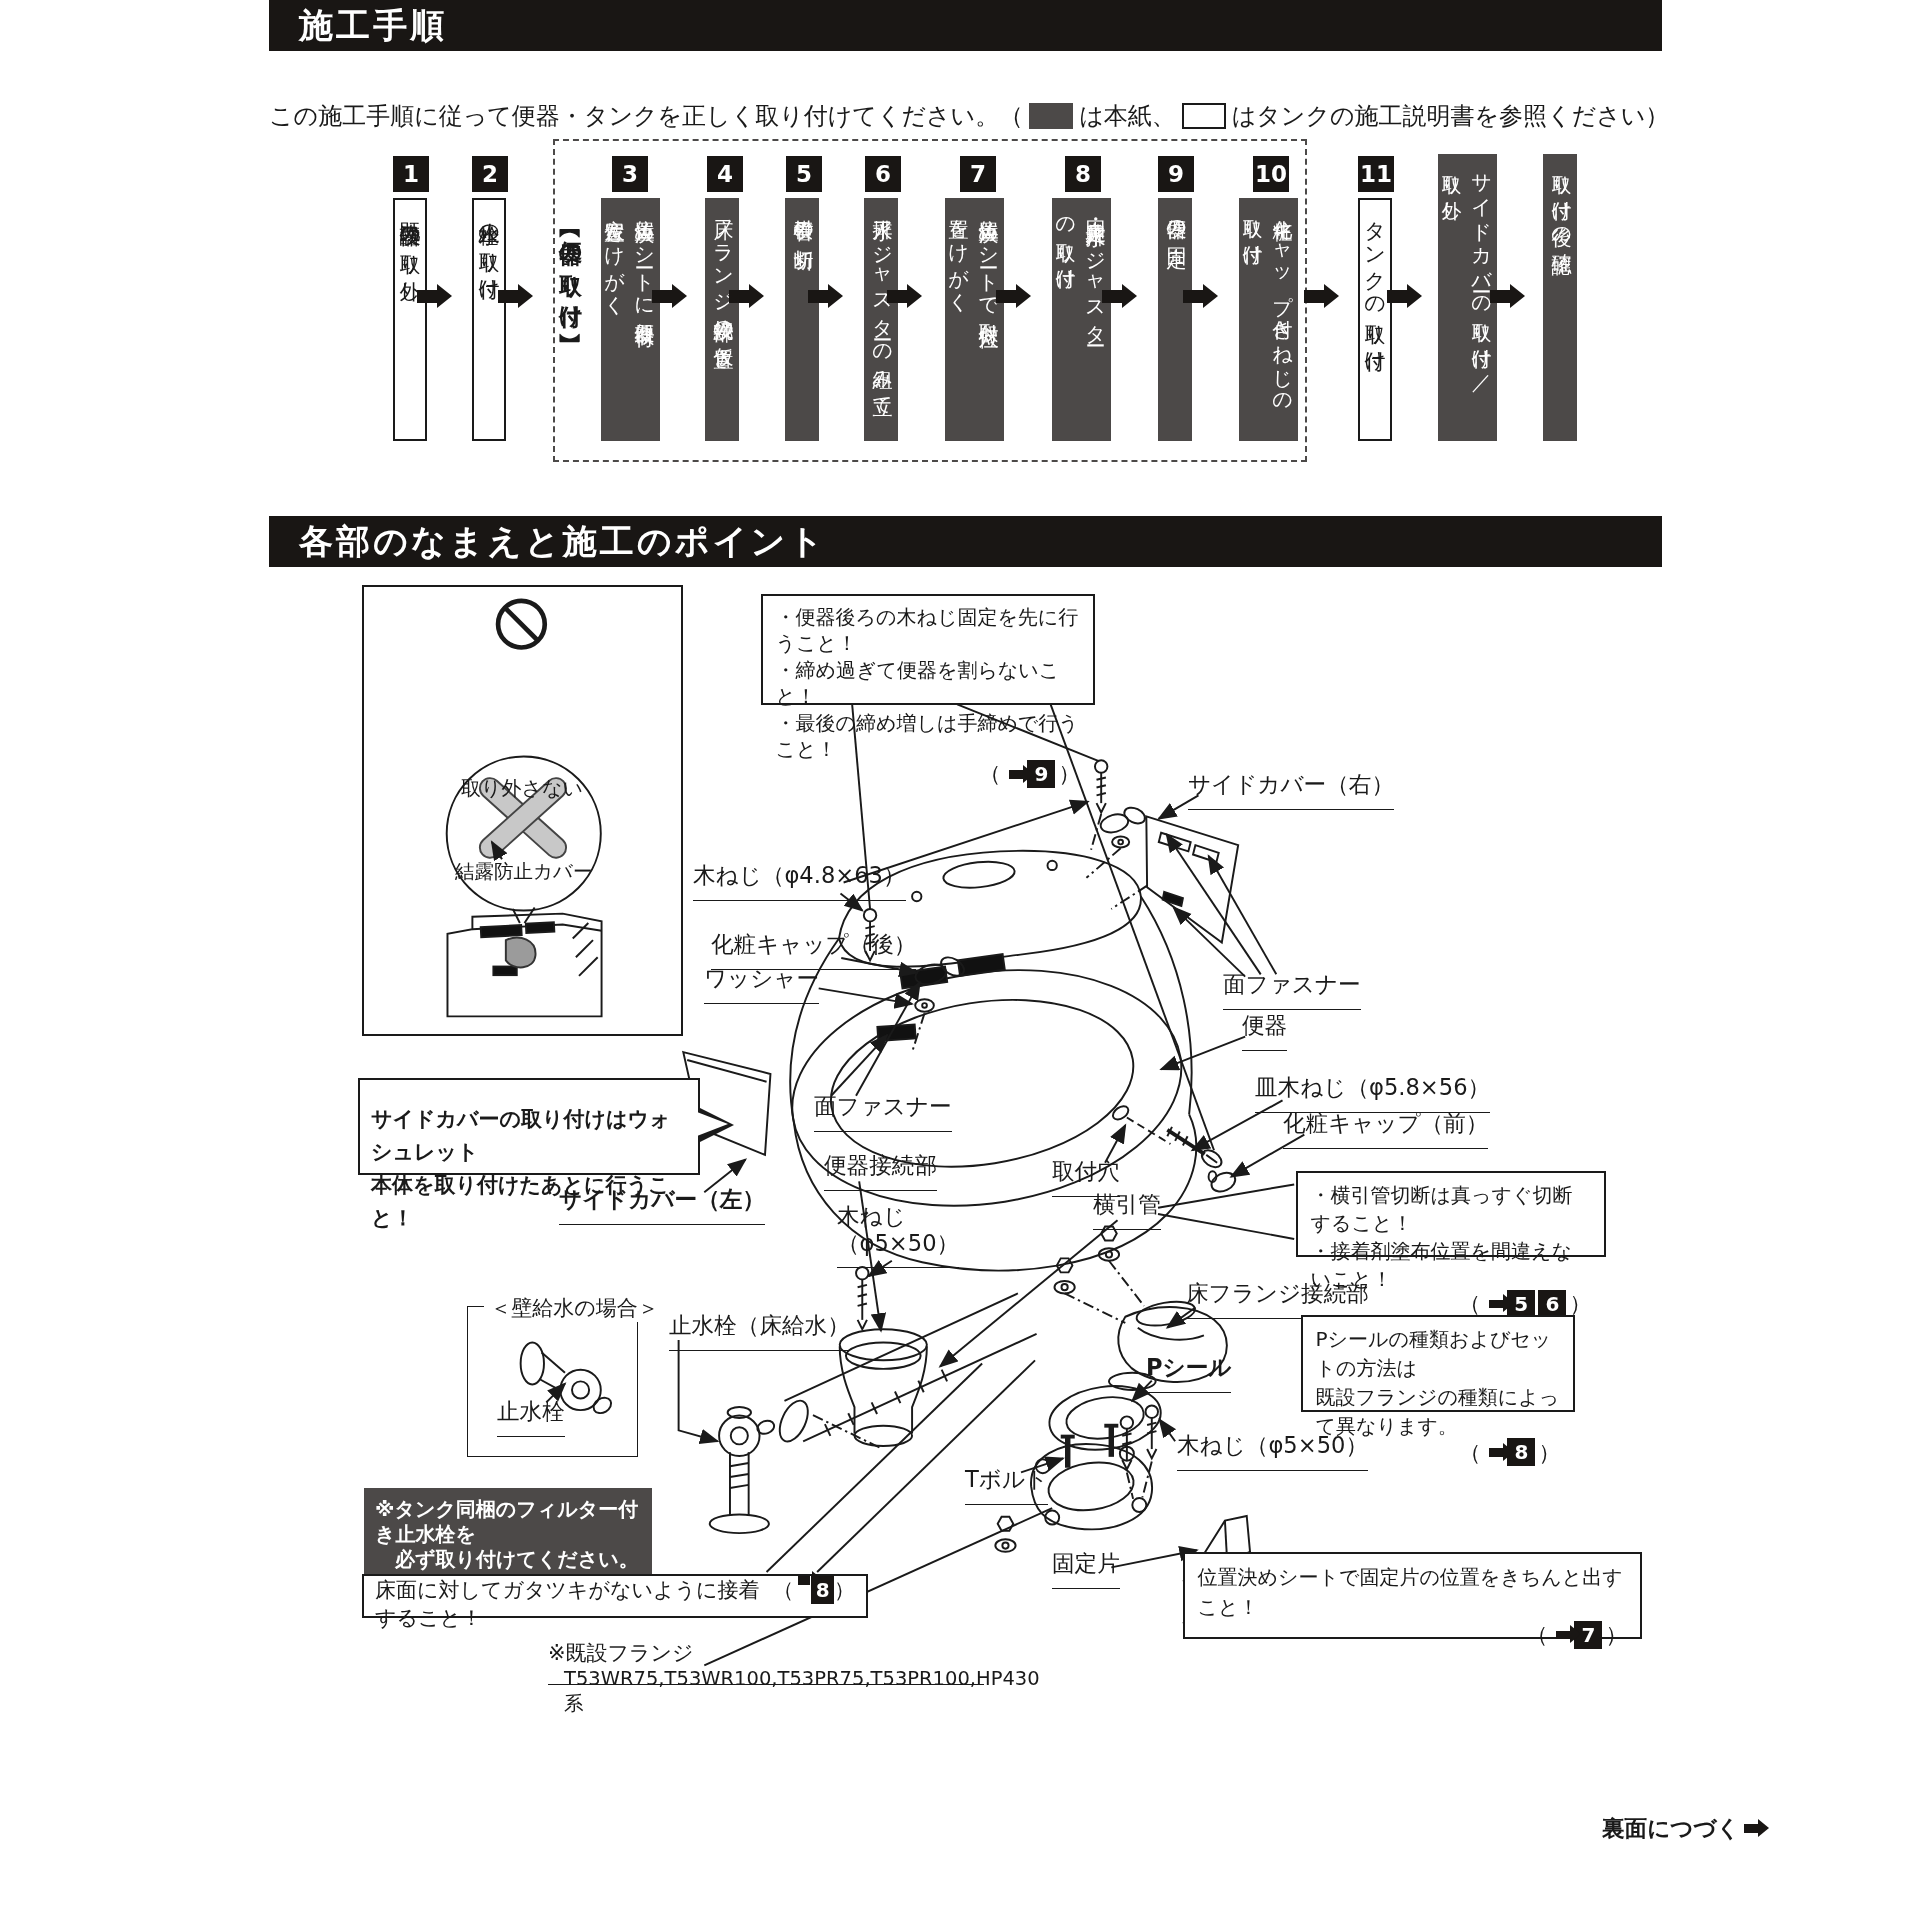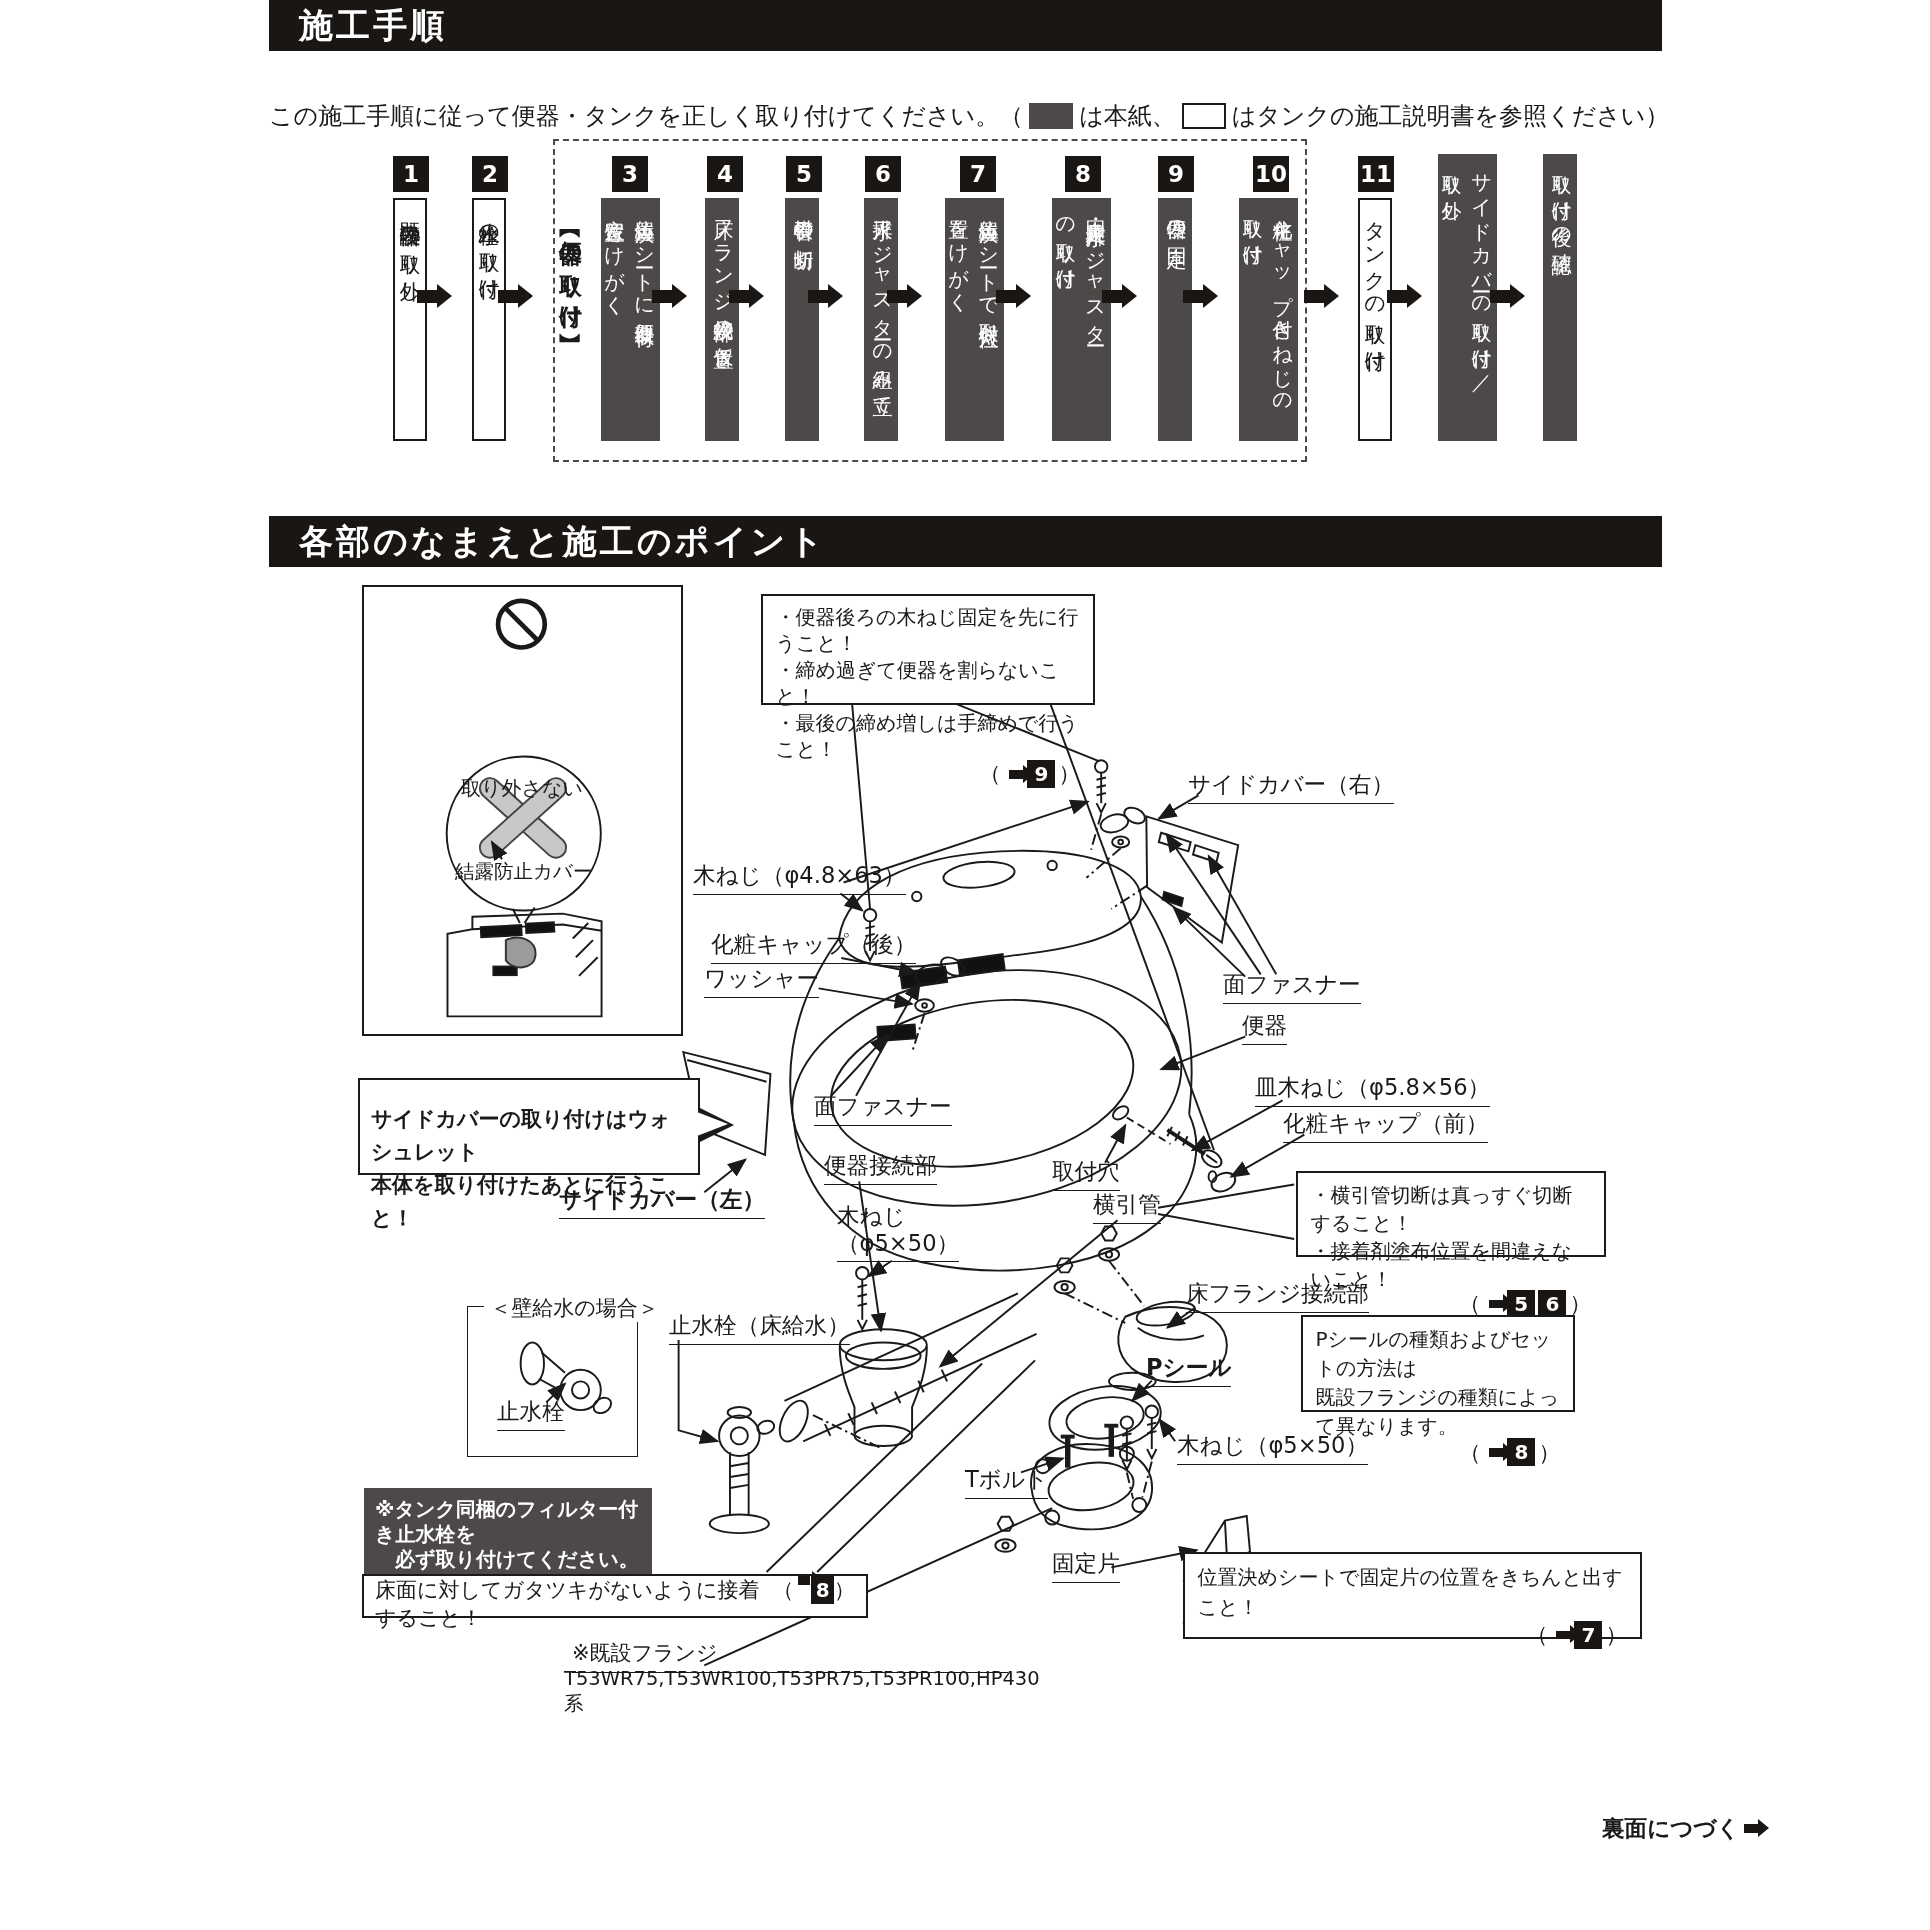--- a/index.html
+++ b/index.html
@@ -21,21 +21,21 @@
        white-space:pre-line;font-size:20px;letter-spacing:1.6px;line-height:30px;padding-top:6.2px;box-sizing:border-box;}
   .sb-white{background:#fff;border:2.3px solid #1a1a1a;color:#1a1a1a;font-size:21px;}
   .sb-gray{background:#4c4948;color:#fff;}
   .w1{width:34px;line-height:31px;}
   .w2{width:59px;}
   .tall{top:154px;height:287px;}
   .farr{position:absolute;top:290px;width:20px;height:12.5px;background:#191614;}
   .farr:after{content:"";position:absolute;left:20px;top:-6.2px;border-left:15.6px solid #191614;
        border-top:12.5px solid transparent;border-bottom:12.5px solid transparent;}
   .lbl{position:absolute;font-size:22.6px;white-space:pre-line;line-height:26.5px;}
-  .ul{border-bottom:1.9px solid #1a1a1a;padding-bottom:5px;}
+  .ul{border-bottom:1.9px solid #1a1a1a;padding-bottom:11px;}
   .bold{font-weight:bold;}
   .note{position:absolute;border:2.3px solid #1a1a1a;background:#fff;box-sizing:border-box;
        font-size:20px;line-height:29px;padding:7.8px 12.5px;}
   .refline{display:flex;justify-content:flex-end;align-items:center;gap:3.1px;height:31px;font-size:22px;}
   .nbadge{display:inline-flex;width:28px;height:28px;background:#191614;color:#fff;font-weight:bold;
        font-size:20px;align-items:center;justify-content:center;}
   .arri{display:inline-block;position:relative;width:14px;height:8.6px;background:#191614;margin:0 1.6px 0 4.7px;}
   .arri:after{content:"";position:absolute;left:14px;top:-5.4px;border-left:11px solid #191614;
        border-top:9.3px solid transparent;border-bottom:9.3px solid transparent;}
   .graynote{position:absolute;background:#4c4948;color:#fff;font-weight:bold;font-size:20px;
@@ -44,21 +44,21 @@
   .bubble{position:absolute;left:358px;top:1078px;width:342px;height:97px;border:2.3px solid #1a1a1a;
        background:#fff;box-sizing:border-box;font-size:21px;line-height:33px;padding:23px 11px;white-space:pre-line;font-weight:bold;}
   .bubble:before{content:"";position:absolute;right:-36px;top:26.5px;border-top:18px solid transparent;
        border-bottom:18px solid transparent;border-left:36px solid #1a1a1a;}
   .bubble:after{content:"";position:absolute;right:-30px;top:32px;border-top:12.5px solid transparent;
        border-bottom:12.5px solid transparent;border-left:31px solid #fff;}
   .wallbox{position:absolute;left:467px;top:1306px;width:171px;height:151px;border:1.9px solid #1a1a1a;box-sizing:border-box;}
   .walltitle{position:absolute;left:484px;top:1294px;background:#fff;padding:0 6.2px;font-size:21px;}
   #floorbox{position:absolute;left:362px;top:1574px;width:506px;height:44px;border:2.3px solid #1a1a1a;
        background:#fff;box-sizing:border-box;display:flex;align-items:flex-start;padding:0 11px;font-size:21px;}
-  #flangetitle{position:absolute;left:572px;top:1639px;width:436px;font-size:21px;border-bottom:1.9px solid #1a1a1a;padding-bottom:5px;}
+  #flangetitle{position:absolute;left:548px;top:1639px;width:436px;font-size:21px;border-bottom:1.9px solid #1a1a1a;padding-bottom:17px;}
   #flangemodels{position:absolute;left:564px;top:1667px;width:467px;font-size:19.5px;letter-spacing:0px;}
   #footer{position:absolute;left:1602px;top:1813px;display:flex;align-items:center;font-size:22.6px;font-weight:bold;}
   .pre{white-space:pre-line;}
 </style>
 </head>
 <body>
 
 <div id="canvas">
 
 <svg id="art" width="1930" height="1930" viewBox="0 0 2480 2480">

